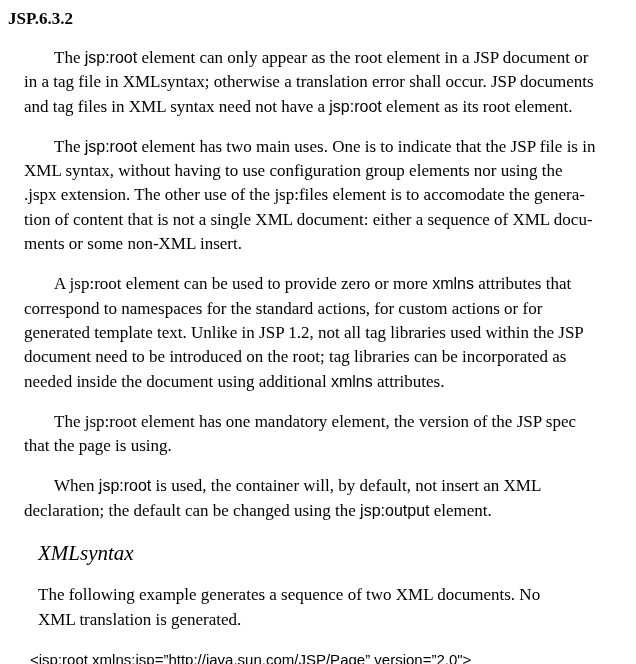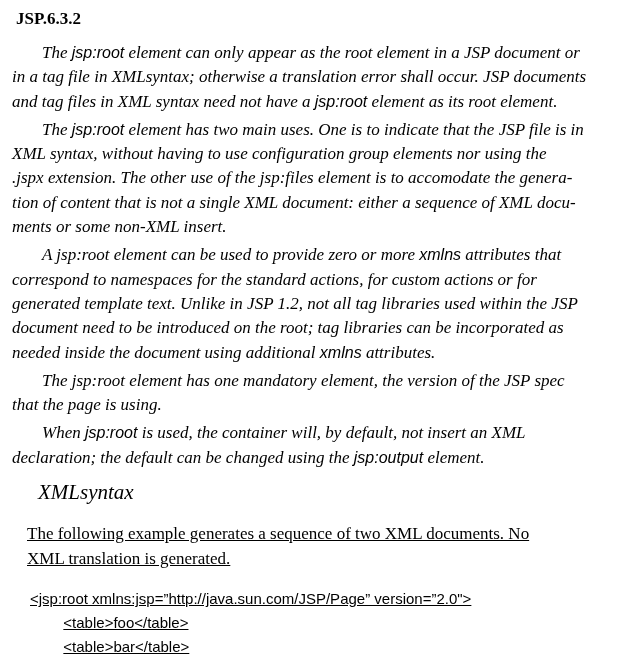--- a/index.html
+++ b/index.html
@@ -4,47 +4,47 @@
 <style>
   html, body { margin: 0; padding: 0; }
   body {
     width: 636px; height: 664px; overflow: hidden;
     background: #ffffff; color: #000000;
     font-family: "Liberation Serif", serif;
   }
   .page { padding: 8px 8px 0 8px; width: 620px; }
 
   .section-heading {
-    margin: 0 0 11px 8px;
+    margin: 0 0 11px 0;
     font-size: 17px; font-weight: bold; line-height: 22px;
     display: flex;
   }
   .section-heading .num { display: inline-block; width: 97px; flex: 0 0 97px; }
 
   .bodytext { }
-  .para { margin: 4px; font-style: italic; }
+  .para { margin: 16px; }
   .para .line {
     font-size: 17px; line-height: 24.3px;
     white-space: nowrap;
   }
   .para.indent .line:first-child { text-indent: 30px; }
 
   .tt {
     font-family: "Liberation Sans", sans-serif;
     font-size: 16px;
   }
 
   .examples-heading {
     margin: 8px 0 0 30px;
     font-size: 21px; font-style: italic; font-weight: normal;
     line-height: 28px;
     font-family: "Liberation Serif", serif;
   }
 
-  .intro { margin: 16px 0 0 19px; text-decoration: underline; }
+  .intro { margin: 16px 0 0 30px; }
   .intro .line {
     font-size: 17px; line-height: 24.5px; white-space: nowrap;
   }
 
   .codeblock { margin: 16px 0 0 22px; }
   .codeblock .line {
     font-family: "Liberation Sans", sans-serif;
     font-size: 15px; line-height: 24px;
     white-space: pre; tab-size: 8; text-decoration: underline;
   }

